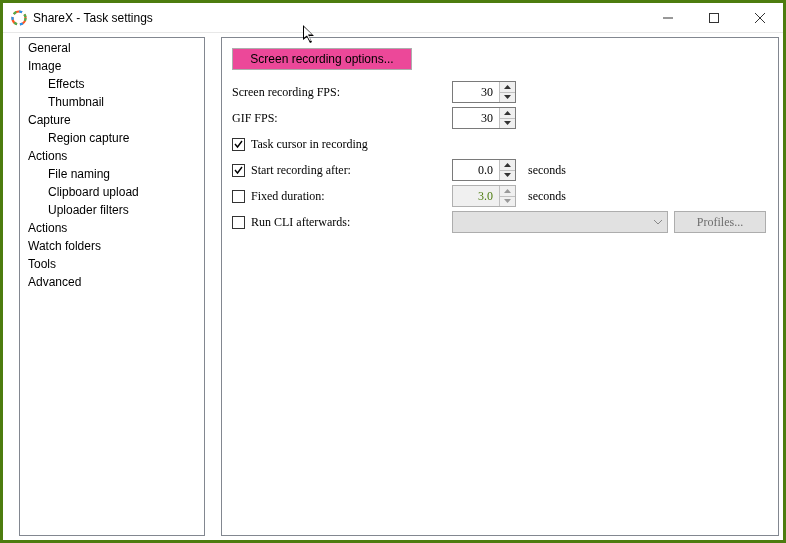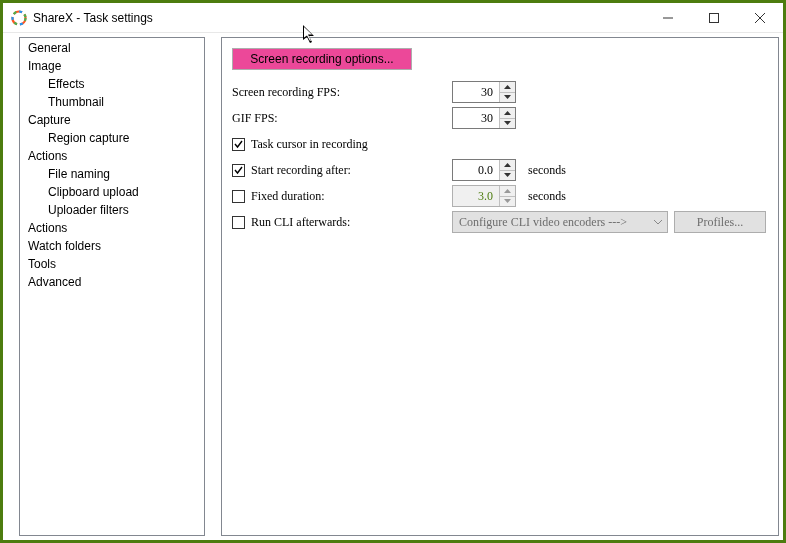--- a/index.html
+++ b/index.html
@@ -181,21 +181,20 @@
               </span>
           </span>
         </span>
         <span class="unit">seconds</span>
       </div>
 
       <div class="row">
         <span class="chk"></span>
         <span class="label" style="width:201px">Run CLI afterwards:</span>
         <span class="combo">
-          <span>Configure CLI video encoders ---&gt;</span>
           <span class="arrow">
               <svg width="8" height="5">
                 <polyline points="0,0 4,4 8,0" fill="none" stroke="#888" stroke-width="1"></polyline>
               </svg>
             </span>
         </span>
         <span class="profiles">Profiles...</span>
       </div>
 
     </div>

